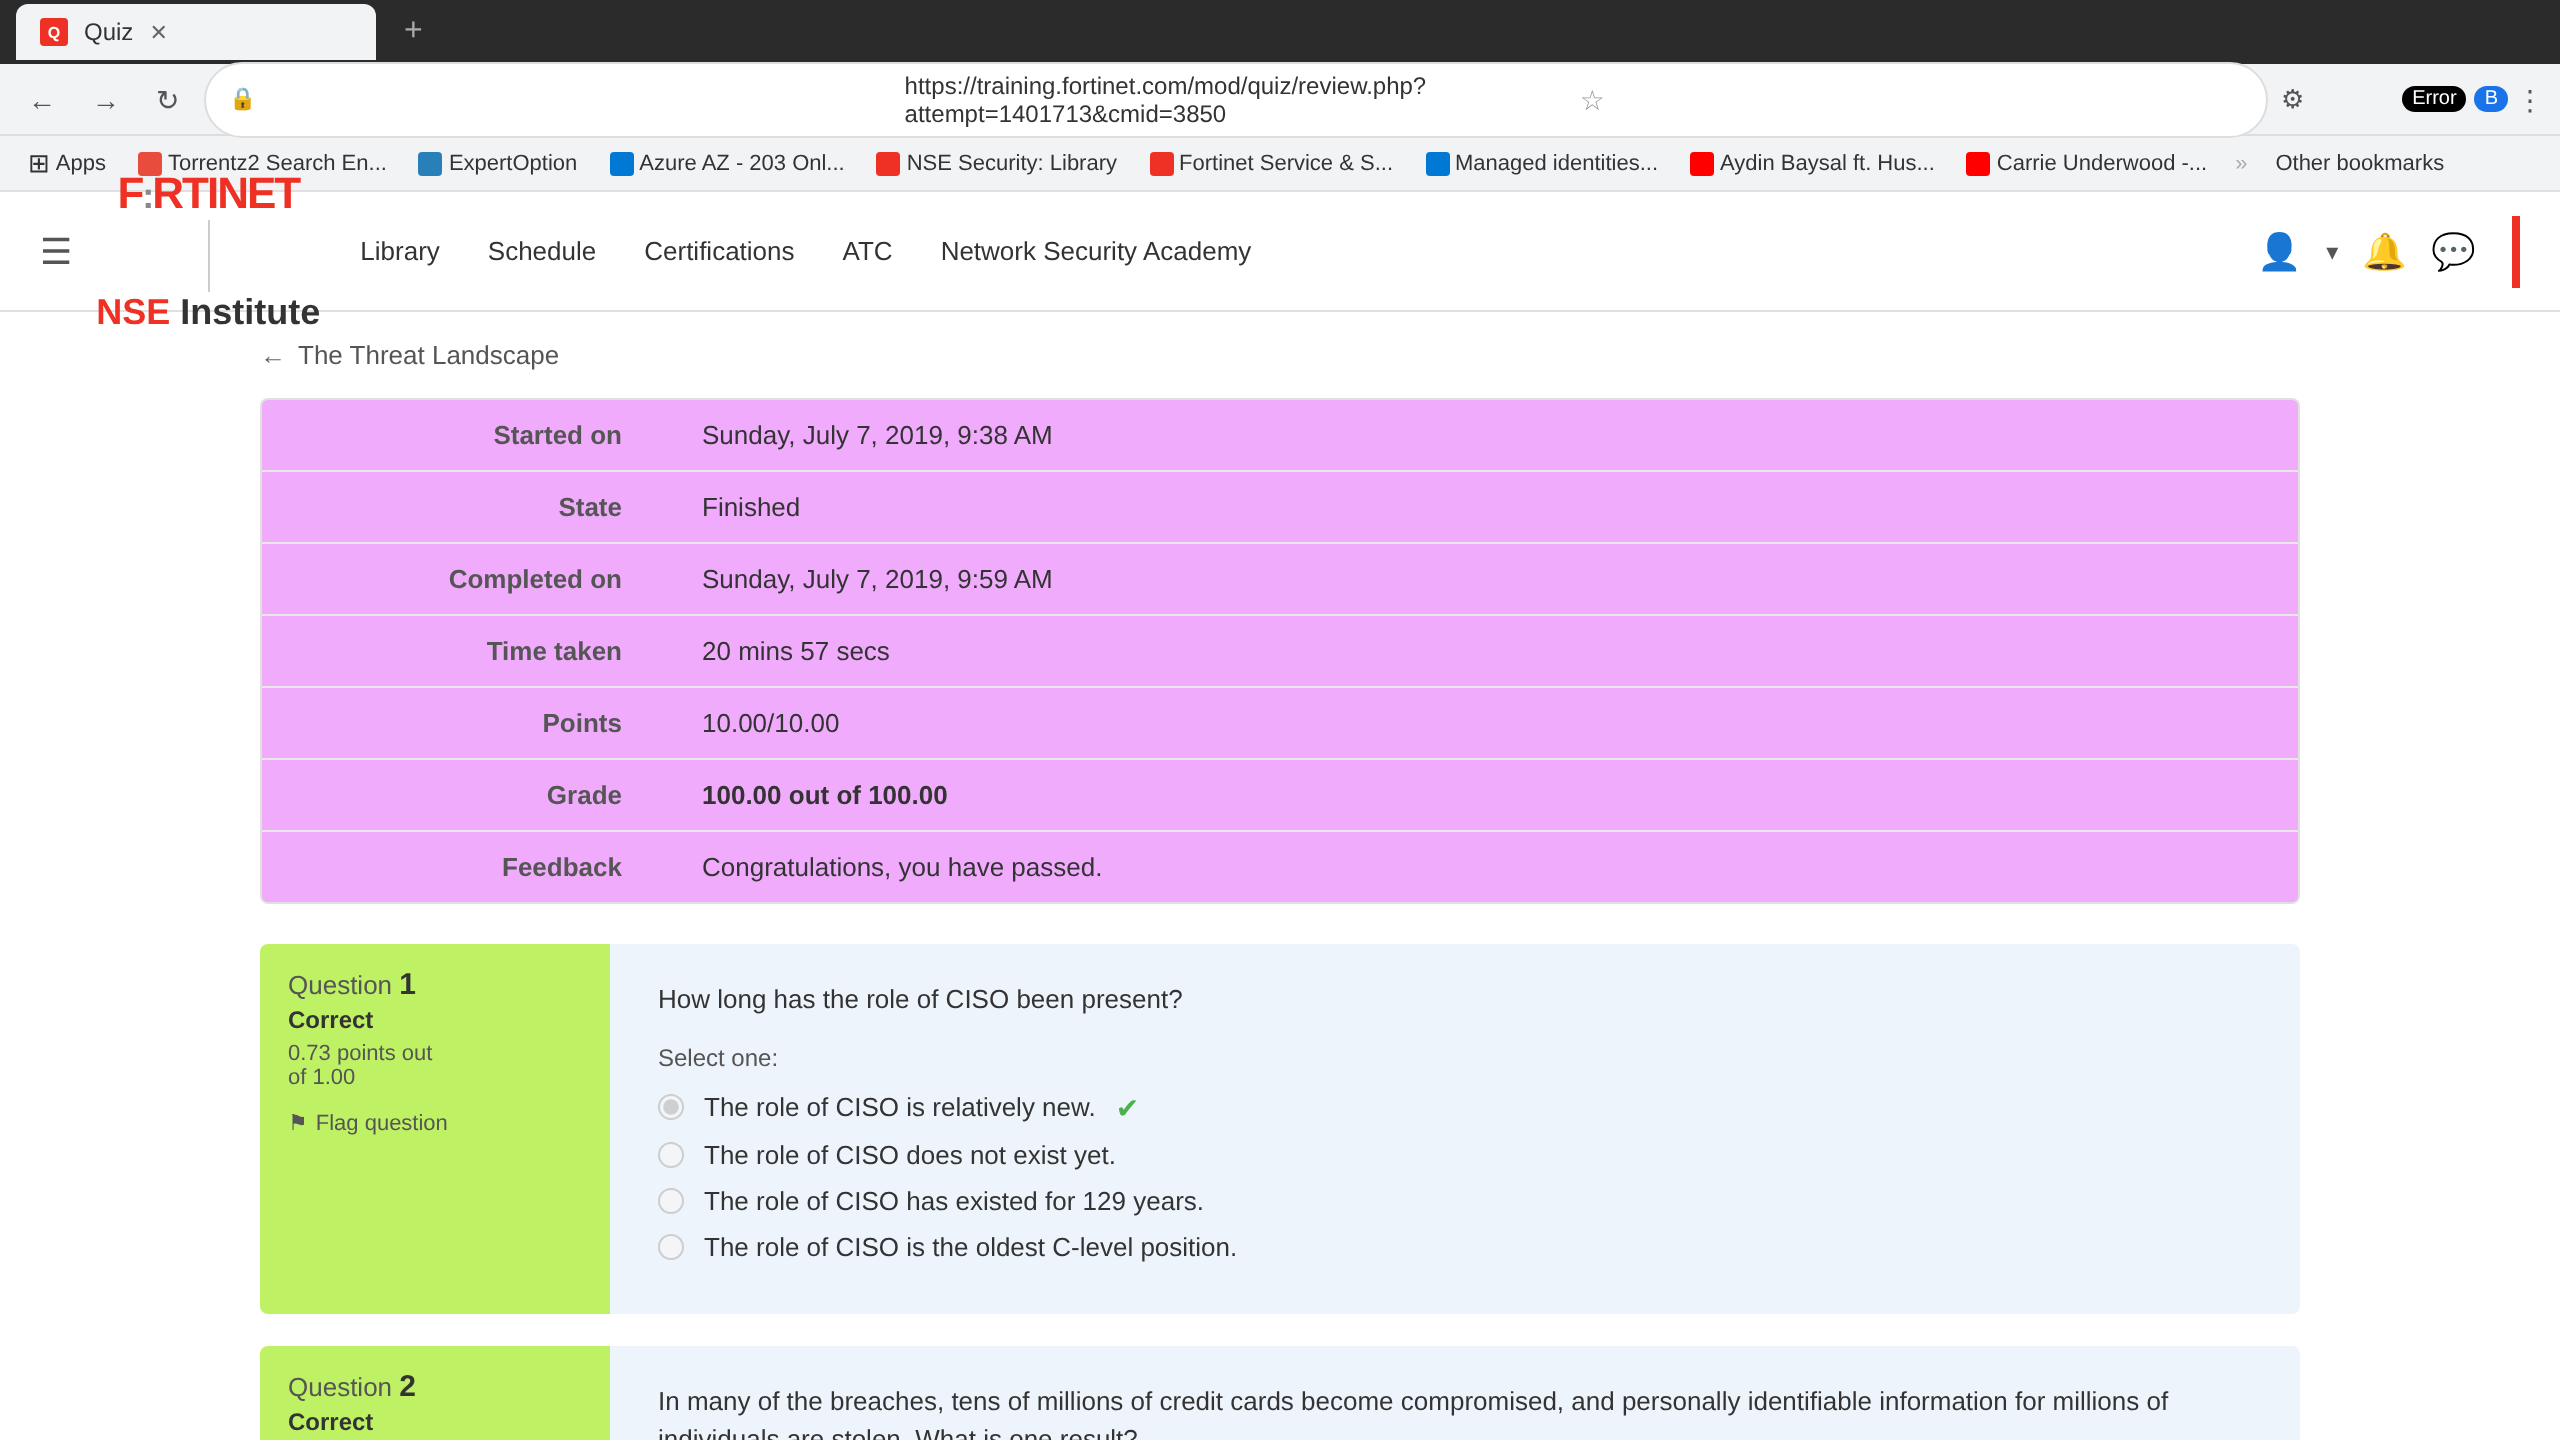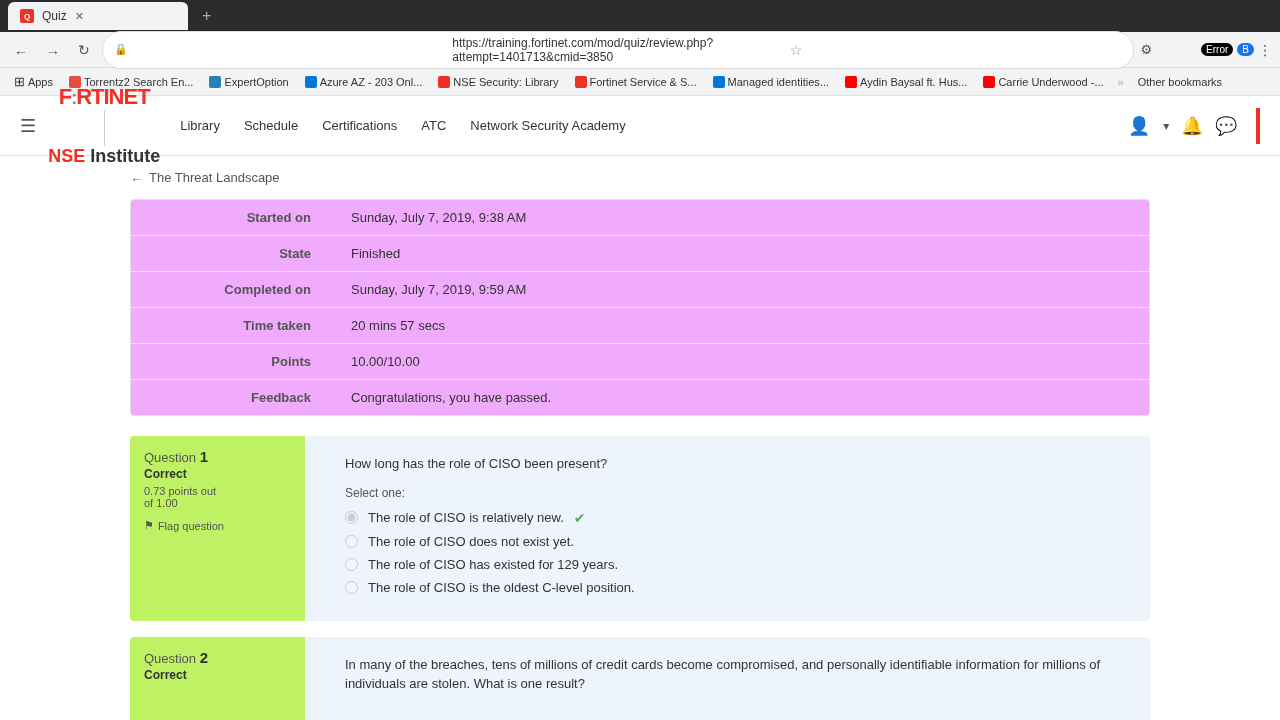--- a/index.html
+++ b/index.html
@@ -51,21 +51,21 @@
 
     
     .questions-area { margin: 0 130px; }
     .question-block { display: flex; gap: 0; margin-bottom: 16px; }
     .question-sidebar { background: #bef264; border-radius: 4px 0 0 4px; padding: 12px 14px; width: 175px; min-width: 175px; font-size: 12px; }
     .question-sidebar .q-number { font-size: 13px; color: #555; }
     .question-sidebar .q-number strong { font-size: 15px; color: #333; }
     .question-sidebar .q-status { color: #333; font-weight: bold; margin-top: 2px; }
     .question-sidebar .q-points { color: #555; margin-top: 4px; font-size: 11px; }
     .question-sidebar .q-flag { display: flex; align-items: center; gap: 4px; color: #555; margin-top: 10px; cursor: pointer; font-size: 11px; }
-    .question-content { flex: 1; background: #eef4fb; border-radius: 0 4px 4px 0; padding: 18px 40px; }
+    .question-content { flex: 1; background: #eef4fb; border-radius: 0 4px 4px 0; padding: 18px 24px; }
     .question-text { font-size: 13px; color: #333; margin-bottom: 12px; line-height: 1.5; }
     .select-one-label { font-size: 12px; color: #555; margin-bottom: 10px; }
     .option-row { display: flex; align-items: center; gap: 10px; margin-bottom: 8px; font-size: 13px; color: #333; }
     .option-row input[type="radio"] { accent-color: #666; }
     .correct-check { color: #4caf50; font-size: 14px; }
 
     .favicon-quiz { 
       width: 14px; height: 14px; background: #ee3124; border-radius: 2px; 
       display: inline-flex; align-items: center; justify-content: center;
       color: white; font-size: 8px; font-weight: bold;
@@ -194,20 +194,24 @@
       </tr>
       <tr>
         <td>Time taken</td>
         <td>20 mins 57 secs</td>
       </tr>
       <tr>
         <td>Points</td>
         <td>10.00/10.00</td>
       </tr>
       <tr>
+        <td>Grade</td>
+        <td class="grade-bold"><strong>100.00 out of 100.00</strong></td>
+      </tr>
+      <tr>
         <td>Feedback</td>
         <td>Congratulations, you have passed.</td>
       </tr>
     </tbody>
       </table>
   </div>
 
   <div class="questions-area">
 
     <div class="question-block">

